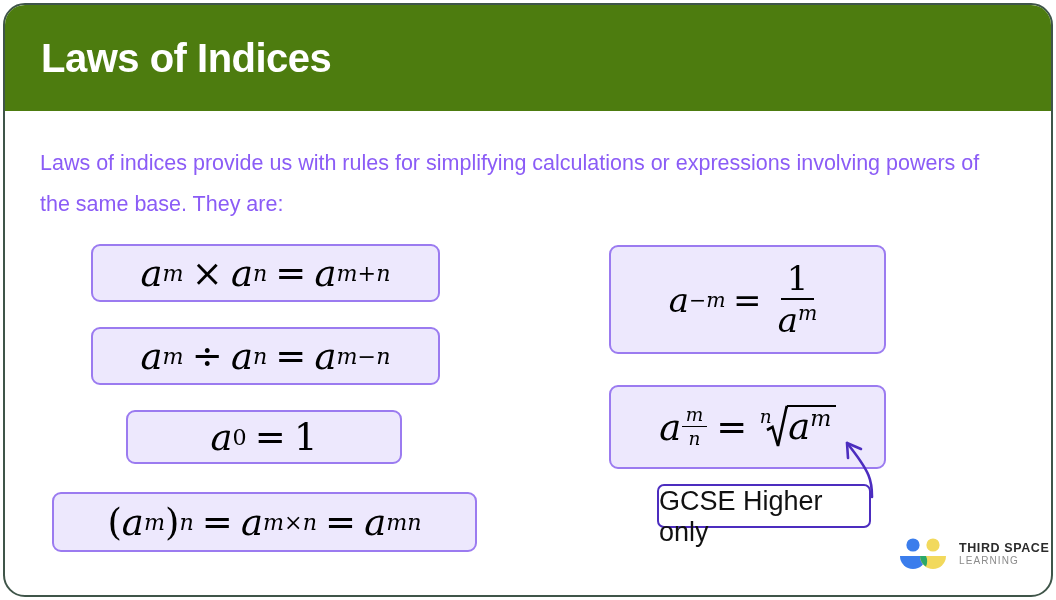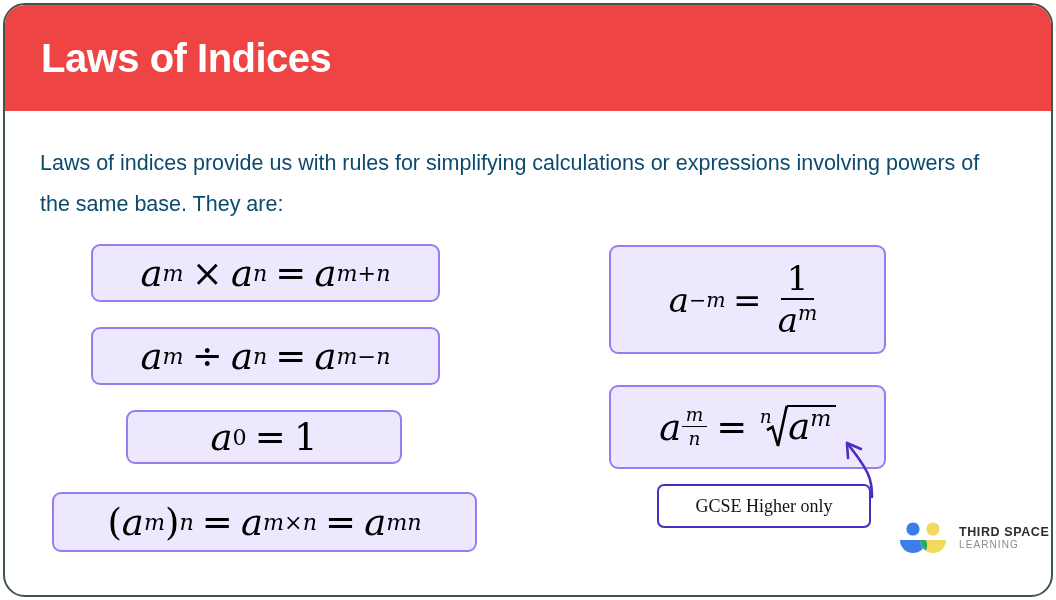--- a/index.html
+++ b/index.html
@@ -27,42 +27,42 @@
     overflow: hidden;
   }
 
   
   #header {
     position: absolute;
     left: 0;
     top: 0;
     width: 100%;
     height: 106px;
-    background: #ef4444;
+    background: #4d7c0f;
     display: flex;
     align-items: center;
   }
   #page-title {
     margin-left: 36px;
     color: #ffffff;
     font-size: 40px;
     font-weight: bold;
     letter-spacing: -0.5px;
     line-height: 1;
   }
 
   
   #intro {
     position: absolute;
     left: 35px;
     top: 138px;
     width: 975px;
     font-size: 21.5px;
     line-height: 41px;
-    color: #0c4a6e;
+    color: #8b5cf6;
   }
 
   
   .fbox {
     position: absolute;
     box-sizing: border-box;
     background: #EDE8FD;
     border: 2px solid #9B7BF0;
     border-radius: 9px;
     display: flex;
@@ -160,42 +160,40 @@
     position: absolute;
     left: 652px;
     top: 479px;
     width: 214px;
     height: 44px;
     box-sizing: border-box;
     background: #ffffff;
     border: 2.5px solid #4C2DBF;
     border-radius: 7px;
     display: flex;
-    align-items: center;
     justify-content: center;
-    font-size: 18px;
+    font-size: 27px;
     color: #111111;
     z-index: 4;
-    font-family: Liberation Serif, serif;
   }
 
   #arrow {
     position: absolute;
     left: 818px;
     top: 424px;
     width: 70px;
     height: 70px;
     z-index: 3;
   }
 
   
   #logo {
     position: absolute;
     left: 893px;
-    top: 516px;
+    top: 532px;
     display: flex;
     align-items: center;
   }
   #logo-mark { display: block; }
   #logo-text {
     margin-left: 9px;
     line-height: 1.12;
   }
   #logo-line1 {
     font-size: 12.5px;

